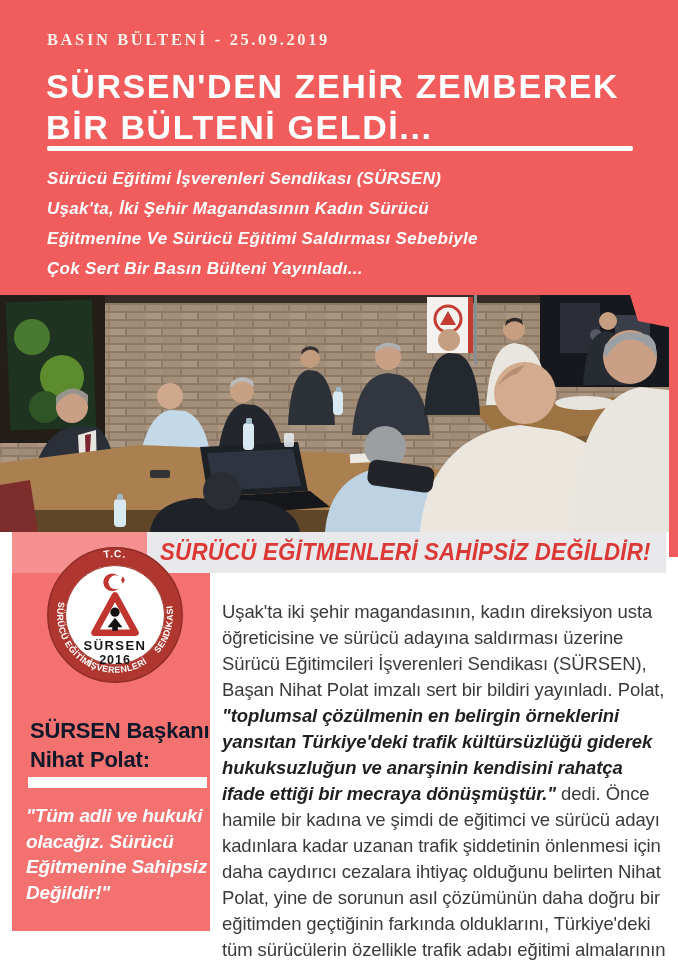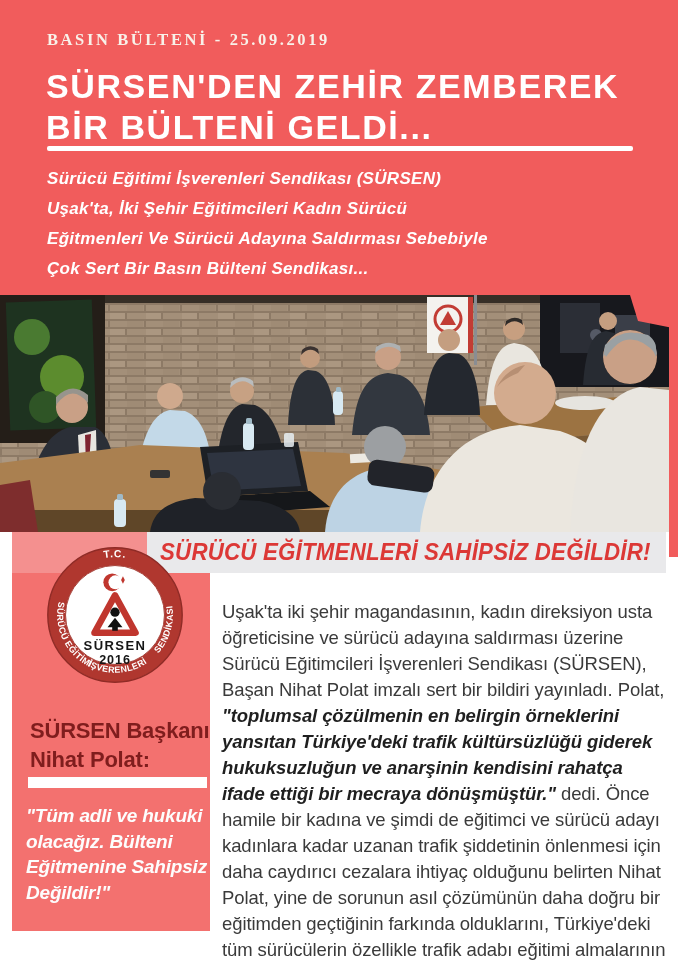--- a/index.html
+++ b/index.html
@@ -44,21 +44,21 @@
   .band-right{flex:1;background:var(--band-bg);display:flex;align-items:center;padding-left:13px;text-align:center;}
   .band-right span{
     font-size:23px;font-weight:700;font-style:italic;color:var(--banner-text);
     letter-spacing:0.2px;transform:scaleX(0.97);transform-origin:left center;white-space:nowrap;
   }
   
   .sidebar{position:absolute;left:12px;top:532px;width:198px;height:399px;background:var(--sidebar-pink);z-index:1;}
   .logo{position:absolute;left:45px;top:545px;width:140px;height:140px;z-index:5;}
   .chairman{position:absolute;left:18px;top:184px;}
   .chairman span{
-    display:block;font-size:22px;font-weight:700;color:#7f1d1d;
+    display:block;font-size:22px;font-weight:700;color:#0f172a;
     letter-spacing:-0.2px;line-height:29px;white-space:nowrap;
   }
   .side-rule{position:absolute;left:16px;right:3px;top:245px;height:11px;background:#ffffff;}
   .quote{position:absolute;left:14px;top:271px;right:2px;}
   .quote span{
     display:block;font-size:19px;font-weight:700;font-style:italic;color:#fdfdfd;
     letter-spacing:-0.2px;line-height:25.5px;white-space:nowrap;
   }
   
   .article{
@@ -77,23 +77,23 @@
 
   <header class="hero">
     <div class="kicker">BASIN BÜLTENİ - 25.09.2019</div>
     <h1 class="headline">
       <span>SÜRSEN'DEN ZEHİR ZEMBEREK</span>
       <span>BİR BÜLTENİ GELDİ...</span>
     </h1>
     <div class="rule"></div>
     <p class="subtitle">
       <span>Sürücü Eğitimi İşverenleri Sendikası (SÜRSEN)</span>
-      <span>Uşak'ta, İki Şehir Eğitimcileri Kadın Sürücü</span>
-      <span>Eğitmenleri Ve Sürücü Adayına Saldırması Sebebiyle</span>
-      <span>Çok Sert Bir Basın Bülteni Sendikası...</span>
+      <span>Uşak'ta, İki Şehir Magandasının Kadın Sürücü</span>
+      <span>Eğitmenine Ve Sürücü Eğitimi Saldırması Sebebiyle</span>
+      <span>Çok Sert Bir Basın Bülteni Yayınladı...</span>
     </p>
   </header>
 
   <svg class="photo" viewBox="0 0 678 237" aria-hidden="true">
     <defs>
       <pattern id="brick" width="36" height="16" patternUnits="userSpaceOnUse">
         <rect width="36" height="16" fill="#a38f79"></rect>
         <rect y="0" width="36" height="2" fill="#8d7a66"></rect>
         <rect y="8" width="36" height="2" fill="#8d7a66"></rect>
         <rect x="17" y="2" width="2" height="6" fill="#8d7a66"></rect>
@@ -248,21 +248,21 @@
   </div>
 
   <aside class="sidebar">
     <div class="chairman">
       <span>SÜRSEN Başkanı</span>
       <span>Nihat Polat:</span>
     </div>
     <div class="side-rule"></div>
     <div class="quote">
       <span>"Tüm adli ve hukuki</span>
-      <span>olacağız. Bülteni</span>
+      <span>olacağız. Sürücü</span>
       <span>Eğitmenine Sahipsiz</span>
       <span>Değildir!"</span>
     </div>
   </aside>
 
   <svg class="logo" viewBox="0 0 150 150">
     <defs>
       <path id="arc-top" d="M 13 75 A 62 62 0 0 1 137 75"></path>
       <path id="arc-bottom" d="M 16.7 53.8 A 62 62 0 1 0 133.3 53.8"></path>
     </defs>

